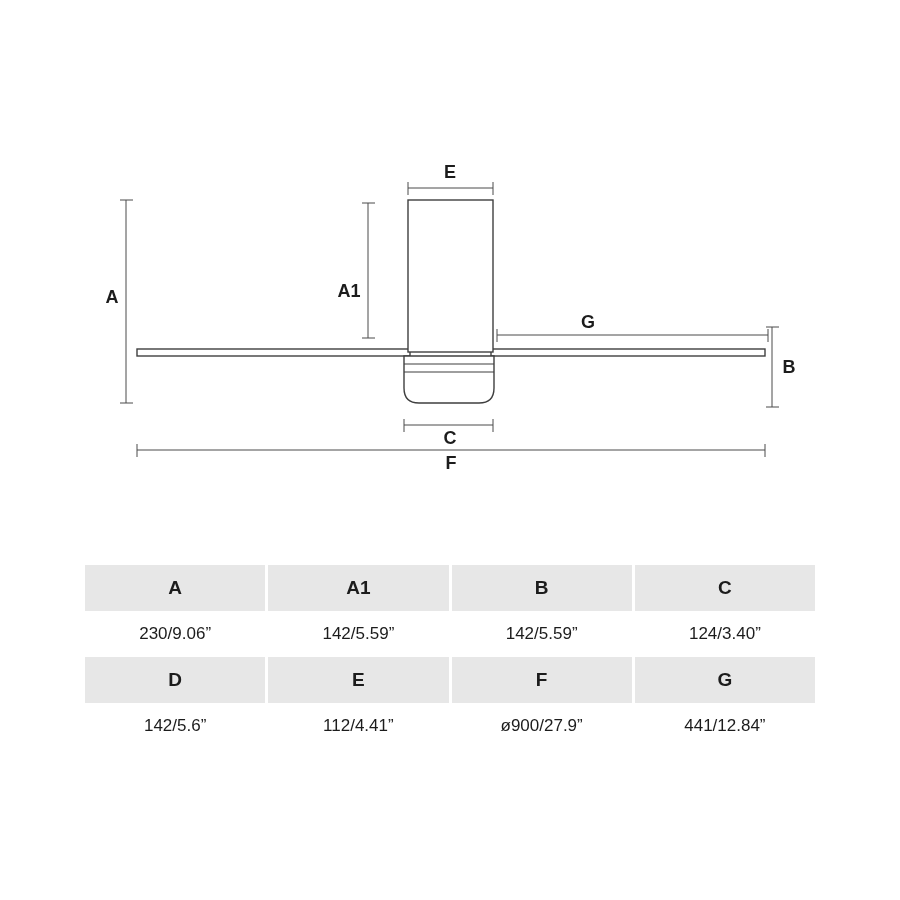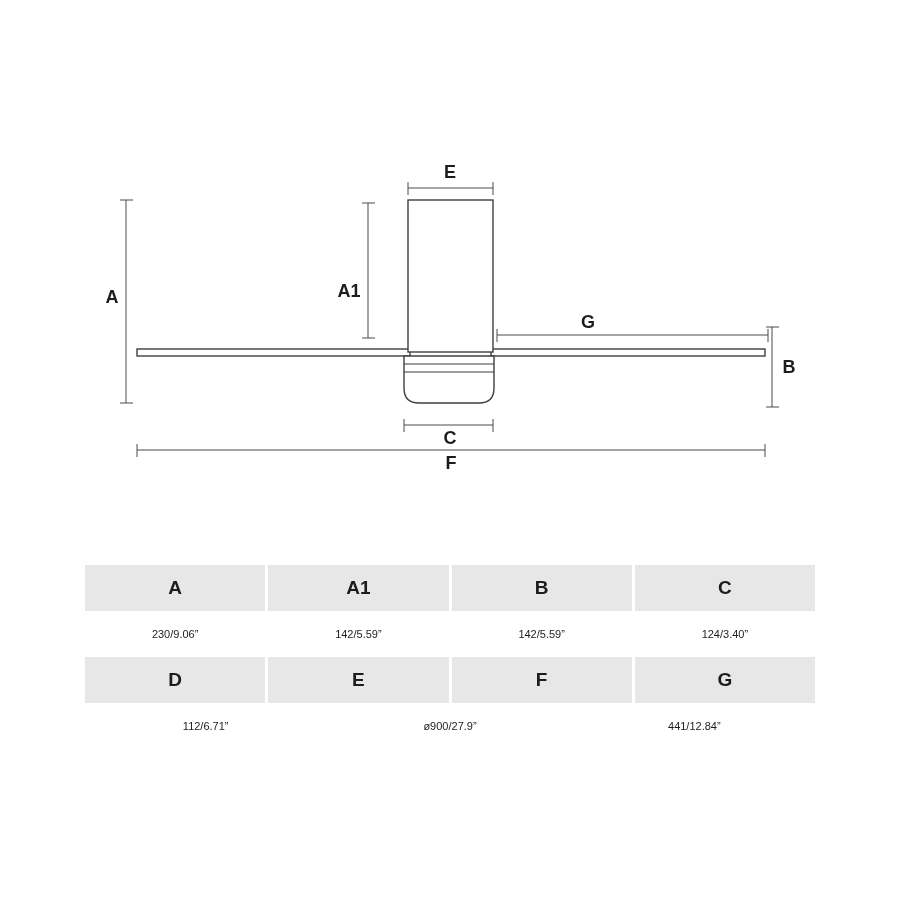--- a/index.html
+++ b/index.html
@@ -40,21 +40,21 @@
     justify-content: center;
     color: #1c1c1c;
   }
   .spec-row.header .spec-cell {
     background: #e7e7e7;
     font-weight: bold;
     font-size: 19px;
   }
   .spec-row.value .spec-cell {
     background: #ffffff;
-    font-size: 11px;
+    font-size: 17px;
   }
 </style>
 </head>
 <body>
 
 <div class="diagram-wrap">
   <svg width="900" height="520" viewBox="0 0 900 520">
 
     <g>
       <rect class="fan-outline" x="137" y="349" width="273" height="7"></rect>
@@ -130,17 +130,18 @@
     <div class="spec-cell">142/5.59”</div>
     <div class="spec-cell">124/3.40”</div>
   </div>
   <div class="spec-row header">
     <div class="spec-cell">D</div>
     <div class="spec-cell">E</div>
     <div class="spec-cell">F</div>
     <div class="spec-cell">G</div>
   </div>
   <div class="spec-row value">
-    <div class="spec-cell">112/6.71”</div>
+    <div class="spec-cell">142/5.6”</div>
+    <div class="spec-cell">112/4.41”</div>
     <div class="spec-cell">ø900/27.9”</div>
     <div class="spec-cell">441/12.84”</div>
   </div>
 </div>
 
 </body></html>

